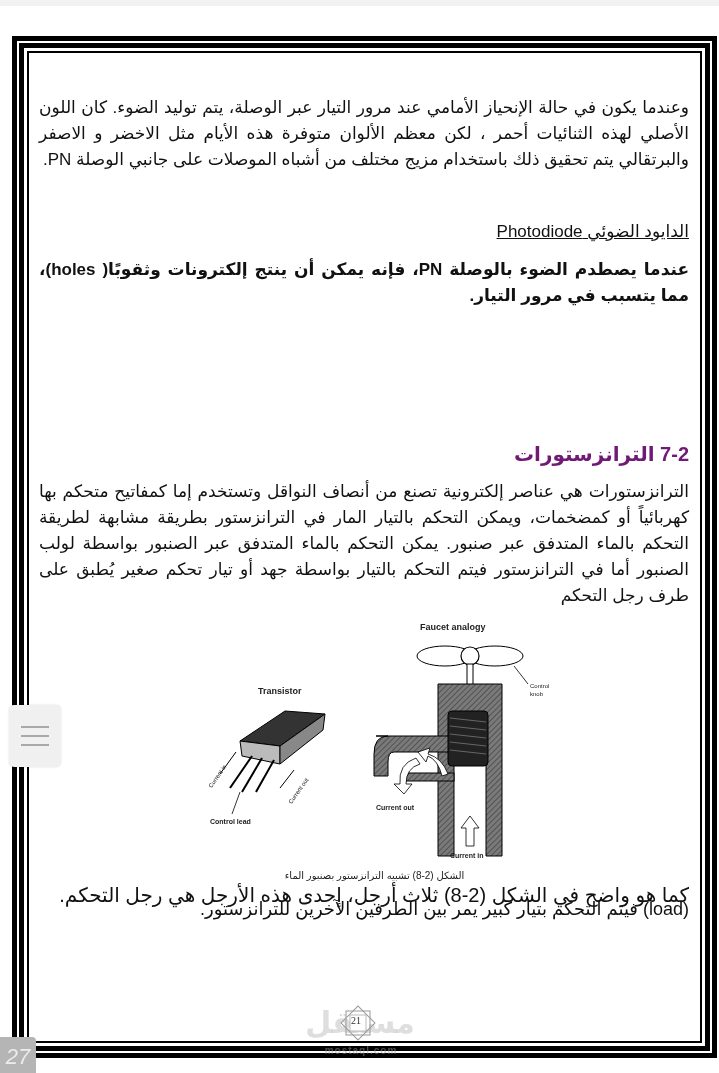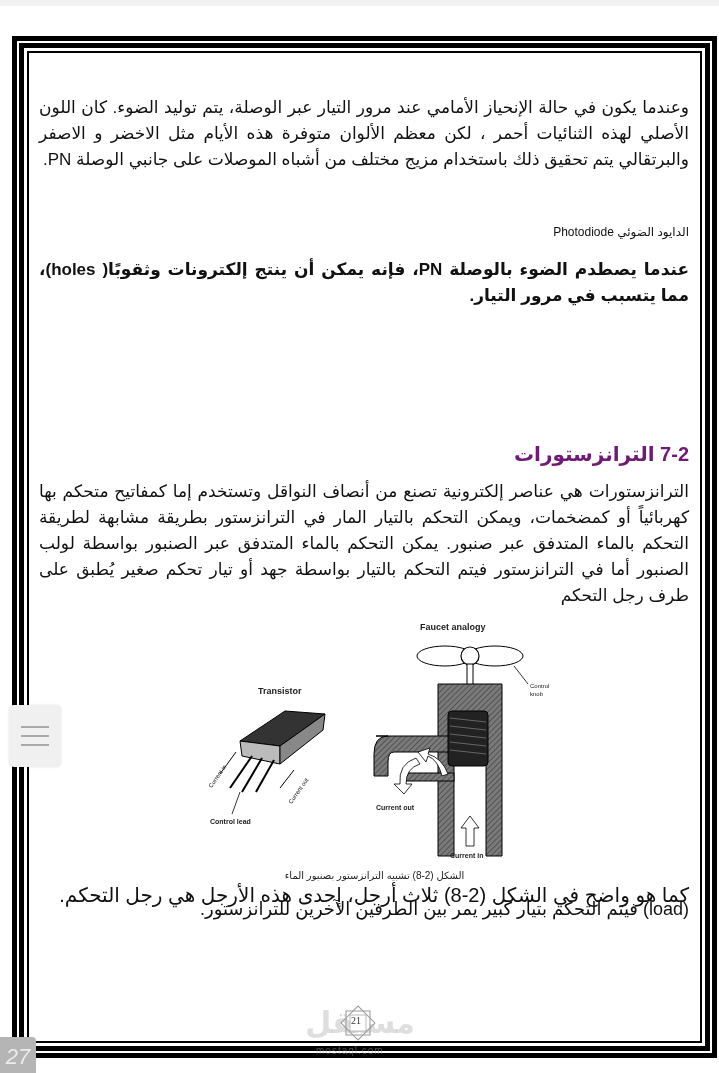--- a/index.html
+++ b/index.html
@@ -24,21 +24,21 @@
     .page {
       position: absolute; left: 30px; top: 54px; width: 669px; height: 794px;
       direction: rtl;
     }
     .para {
       position: absolute; right: 10px; width: 650px;
       font-size: 17px; line-height: 26px; text-align: justify;
       text-align-last: right;
     }
     .p1 { top: 41px; }
-    .p-heading-photo { top: 165px; font-size: 12px; }
+    .p-heading-photo { top: 165px; font-size: 17px; text-decoration: underline; }
     .p2 { top: 203px; font-weight: bold; }
     .p3 { top: 262px; }
     .section-title {
       position: absolute; right: 10px; top: 388px;
       font-size: 20px; font-weight: bold; color: #701a75;
     }
     .p4 { top: 425px; margin-left: 18px; }
 
     .figure {
       position: absolute; left: 150px; top: 552px; width: 400px; height: 280px;
@@ -61,22 +61,22 @@
       position: absolute; left: 0; right: 17px; top: 12px; text-align: right;
       font-size: 10px; color: #333; font-family: "Liberation Serif", serif;
     }
     .watermark {
       position: absolute; left: 300px; top: 1005px; width: 120px; height: 60px;
       text-align: center; color: rgba(160,160,160,0.35);
       font-size: 30px; font-weight: bold; direction: rtl;
     }
     .watermark-sub {
       position: absolute; left: 316px; top: 1045px; width: 90px;
-      font-size: 10px; color: rgba(150,150,150,0.5); text-align: left;
-      letter-spacing: 1px; direction: ltr;
+      font-size: 10px; color: rgba(150,150,150,0.5); text-align: center;
+      letter-spacing: 1px; direction: ltr; font-weight: bold;
     }
 
     .menu-handle {
       position: absolute; left: 9px; top: 705px; width: 52px; height: 62px;
       background: #f0f0f0; border-radius: 5px;
       box-shadow: 0 0 2px rgba(0,0,0,0.15);
       display: flex; flex-direction: column; justify-content: center; align-items: center; gap: 7px;
     }
     .menu-handle .bar { width: 28px; height: 2px; background: #a9a9a9; }
 

